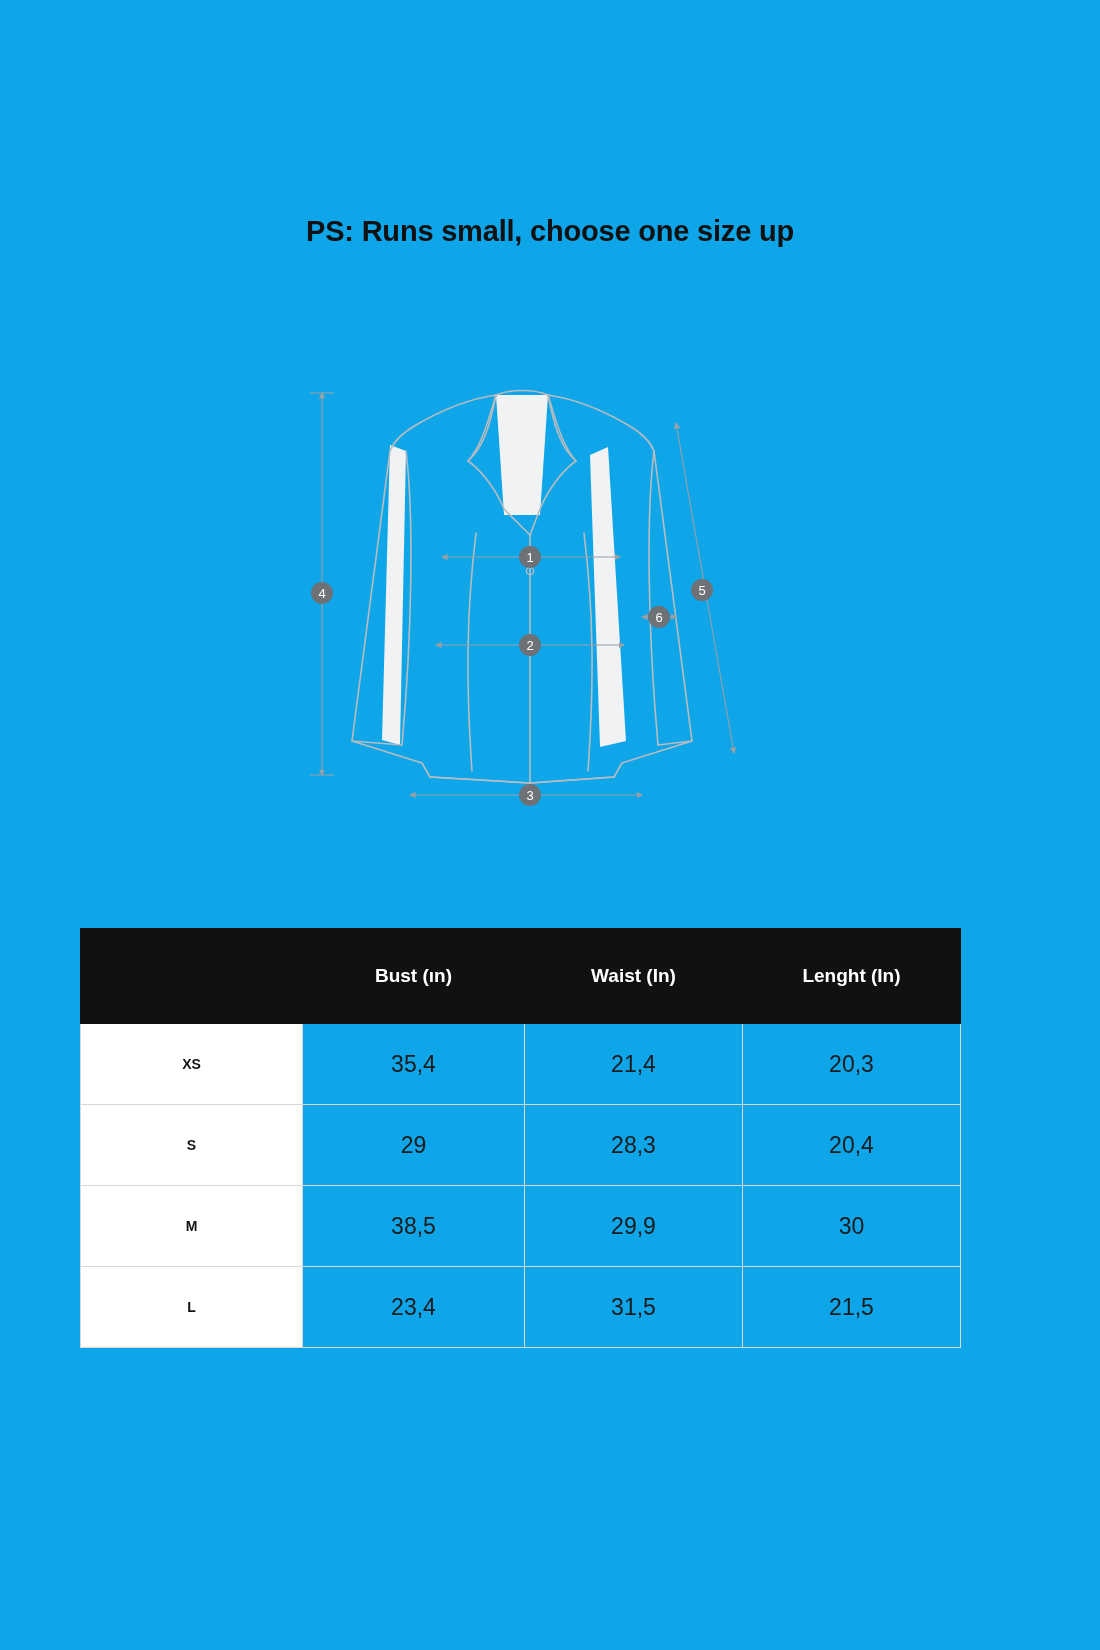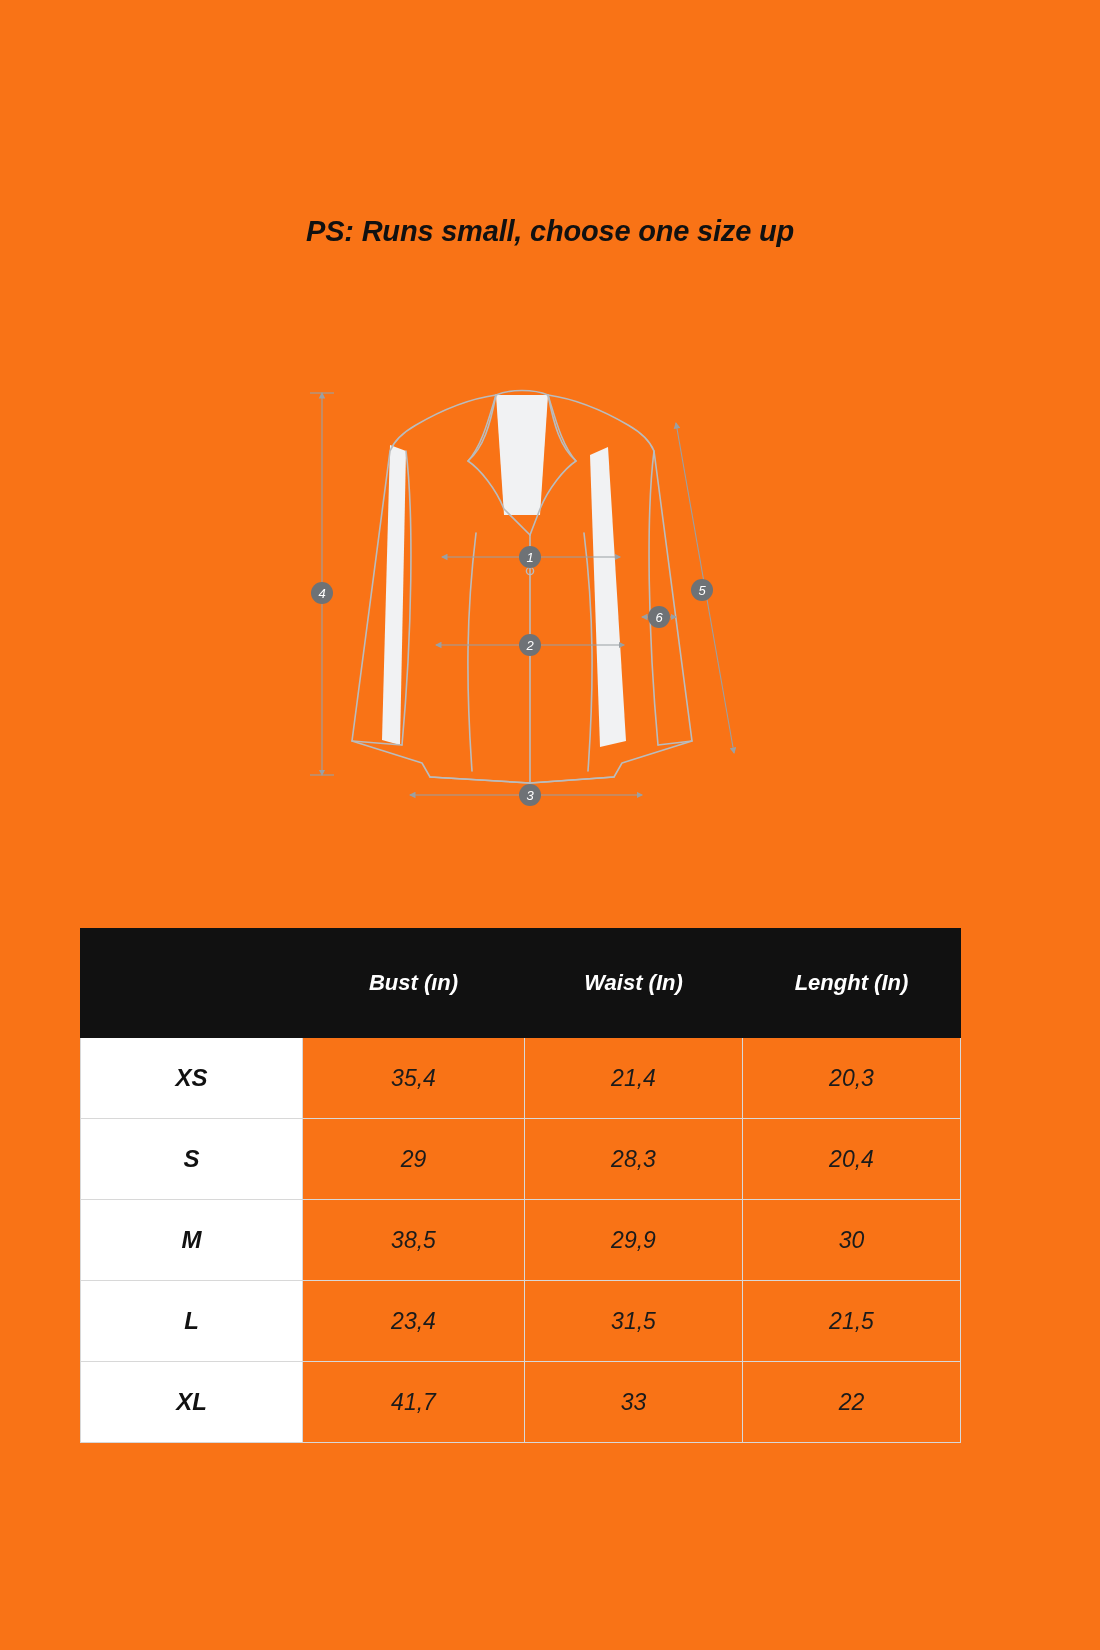--- a/index.html
+++ b/index.html
@@ -13,22 +13,21 @@
     height: 1650px;
     font-family: "Liberation Sans", sans-serif;
     color: #111111;
     position: relative;
     overflow: hidden;
   }
   .page {
     width: 1100px;
     height: 1650px;
     position: relative;
-    background: #f97316;
-    font-style: italic;
+    background: #0ea5e9;
   }
 
   
   .heading {
     position: absolute;
     top: 215px;
     left: 0;
     width: 1100px;
     text-align: center;
     font-size: 29px;
@@ -66,31 +65,31 @@
     text-align: center;
     vertical-align: middle;
     font-size: 23px;
     color: #1b1b1b;
     font-weight: normal;
   }
   table.size-table thead th {
     background: #111111;
     color: #ffffff;
     font-weight: bold;
-    font-size: 22px;
-    height: 109px;
+    font-size: 19px;
+    height: 95px;
     border: 1px solid #111111;
   }
   table.size-table thead th.corner {
     background: #111111;
     border: 1px solid #111111;
   }
   table.size-table tbody th.size-label {
     font-weight: bold;
-    font-size: 24px;
+    font-size: 14px;
     color: #111111;
     background: #ffffff;
   }
   col.c1 { width: 222px; }
   col.c2 { width: 222px; }
   col.c3 { width: 218px; }
   col.c4 { width: 218px; }
 </style>
 </head>
 <body>
@@ -226,23 +225,17 @@
           <td>38,5</td>
           <td>29,9</td>
           <td>30</td>
         </tr>
         <tr>
           <th class="size-label">L</th>
           <td>23,4</td>
           <td>31,5</td>
           <td>21,5</td>
         </tr>
-        <tr>
-          <th class="size-label">XL</th>
-          <td>41,7</td>
-          <td>33</td>
-          <td>22</td>
-        </tr>
       </tbody>
     </table>
   </div>
 
 </div>
 
 </body></html>

